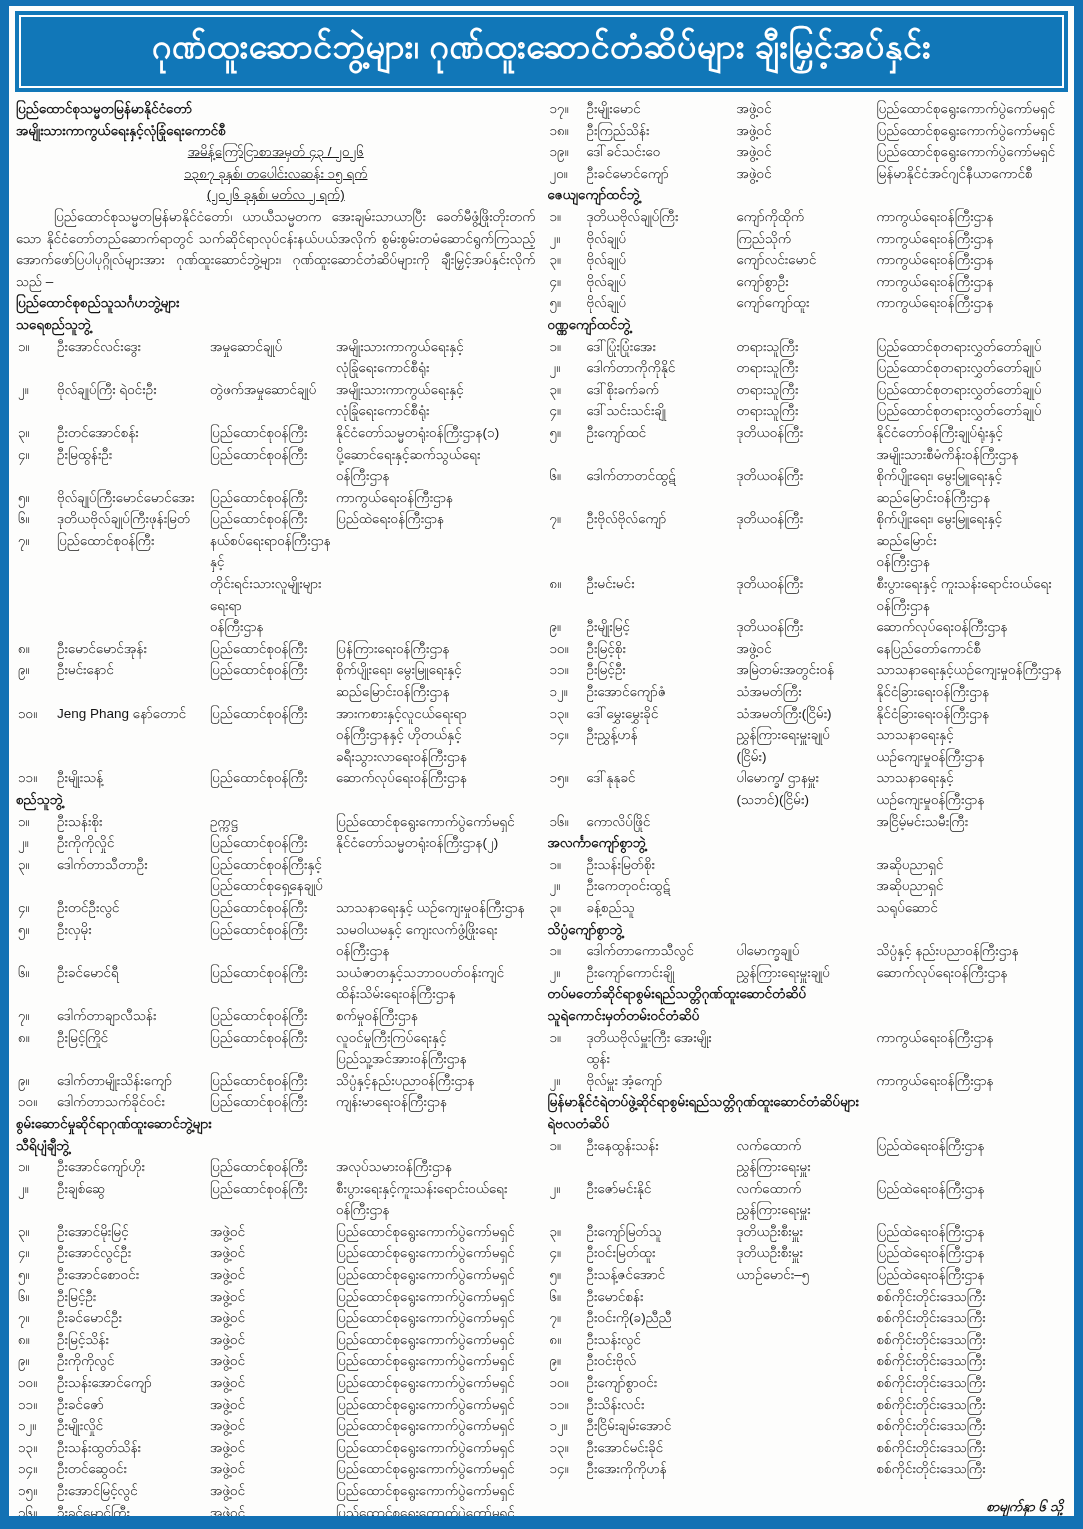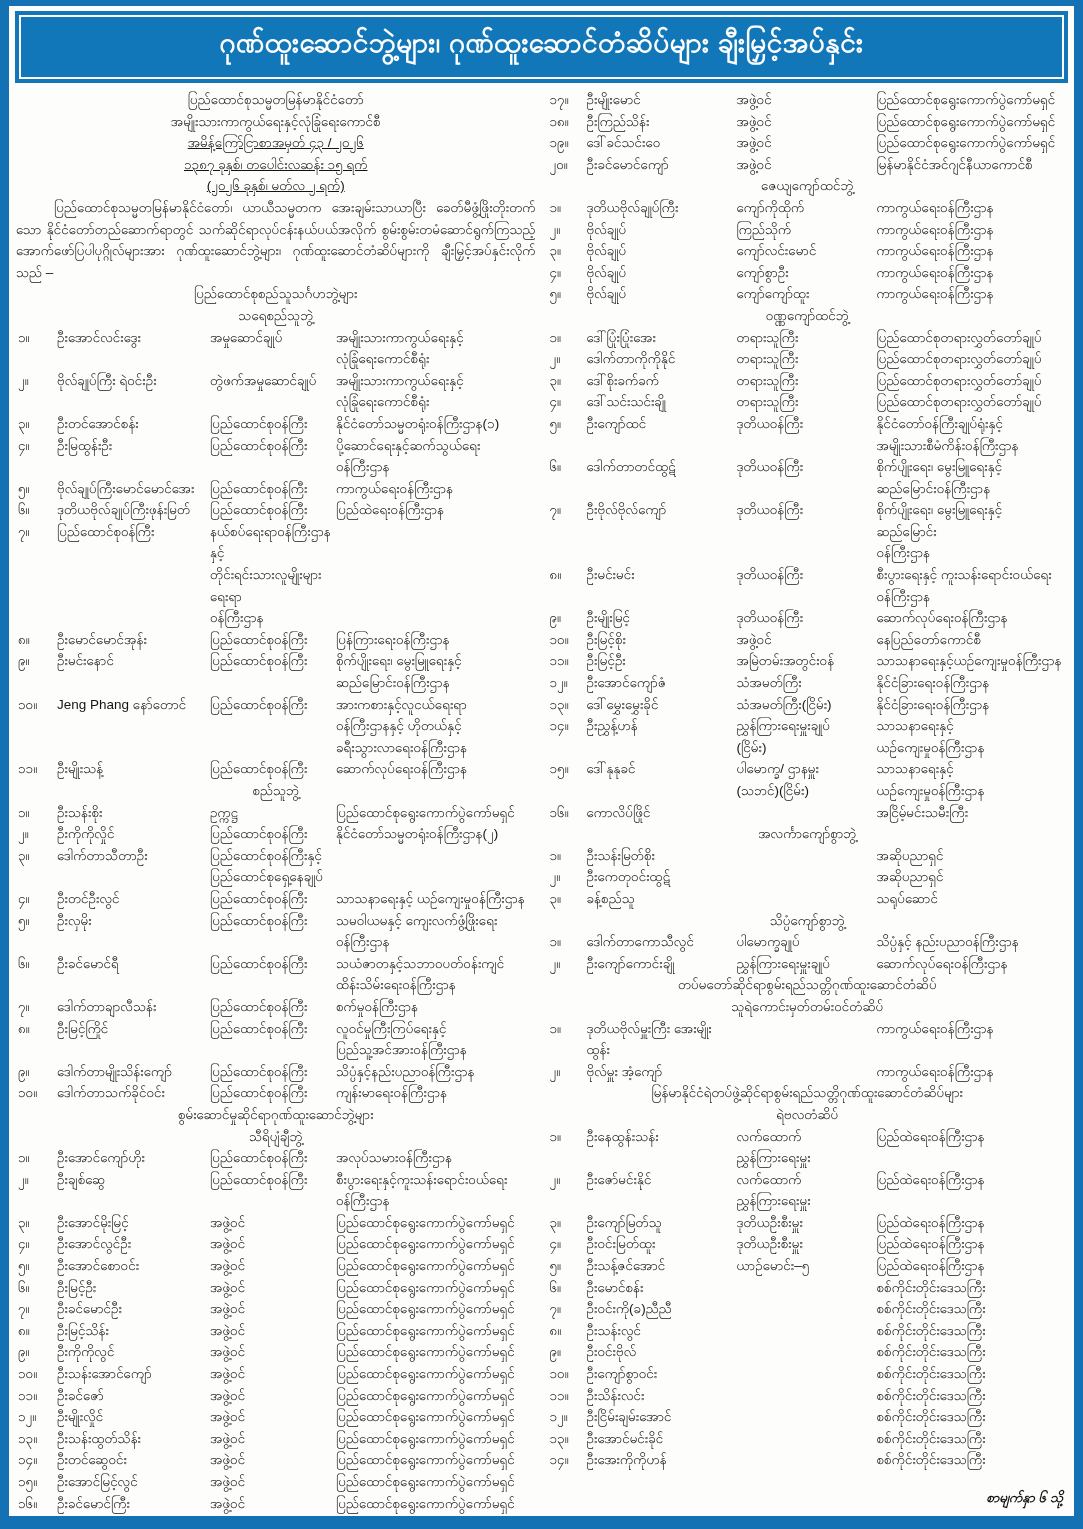--- a/index.html
+++ b/index.html
@@ -7,25 +7,25 @@
     width:1083px;height:1529px;box-sizing:border-box;position:relative;overflow:hidden;
     background:#fdfdfc;color:#141414;
     border-style:solid;border-color:#1371b4;border-width:6px 9px 13px 9px;
     padding:5px 7px 0 7px;
     font-family:"Liberation Sans","DejaVu Sans",sans-serif;
   }
   .banner{
     background:#1177b8;color:#ffffff;text-align:center;
     border:2px solid #ffffff;outline:4px solid #1177b8;outline-offset:0;
     margin:4px 3px 10px 3px;padding:7px 4px 11px 4px;
-    font-size:28px;font-weight:bold;letter-spacing:0.5px;
+    font-size:34px;font-weight:bold;letter-spacing:0.5px;
   }
   .cols{display:flex;gap:12px;align-items:flex-start;}
   .col{width:50%;font-size:13.5px;line-height:1.6;}
-  .blk-h{text-align:center;font-weight:normal;}
+  .blk-h{font-weight:bold;}
   .blk-c{text-align:center;text-decoration:underline;}
   .blk-p{text-align:justify;text-indent:38px;}
   .row{display:grid;grid-template-columns:41px 153px 126px 1fr;}
   .col-right .row{grid-template-columns:39px 150px 140px 1fr;}
   .cell{white-space:pre-line;padding-right:4px;}
   .cell-num{padding-left:2px;}
   .blk-note{text-align:right;font-weight:bold;font-style:italic;margin-top:16px;padding-right:4px;}
 </style>
 </head>
 <body>

